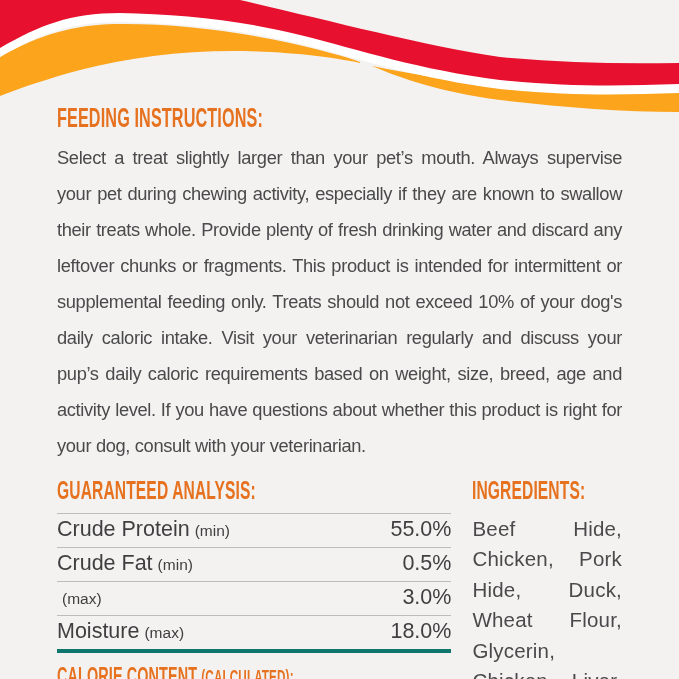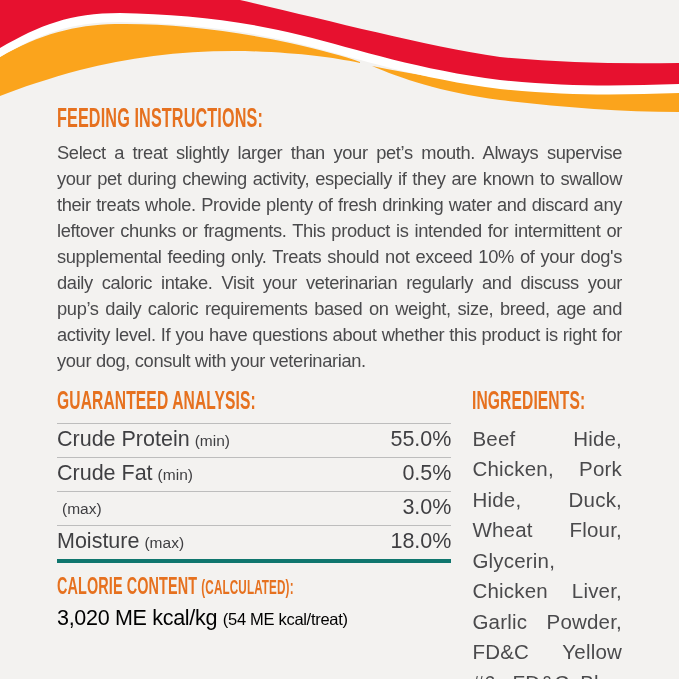--- a/index.html
+++ b/index.html
@@ -29,21 +29,21 @@
   .h2{font-size:26px;}
 
   .body-text{
     color:#4a4a4c;
     text-align:justify;
     margin:0;
   }
   .feeding-body{
     margin-top:8px;
     font-size:18.3px;
-    line-height:26px;
+    line-height:36px;
     letter-spacing:-0.35px;
   }
 
   .cols{display:flex;gap:21px;margin-top:13px;}
   .col-left{flex:0 0 272px;}
   .col-right{flex:1;min-width:0;}
 
   .ga-table{
     margin-top:8px;
     border-top:1px solid #bdbdbd;

